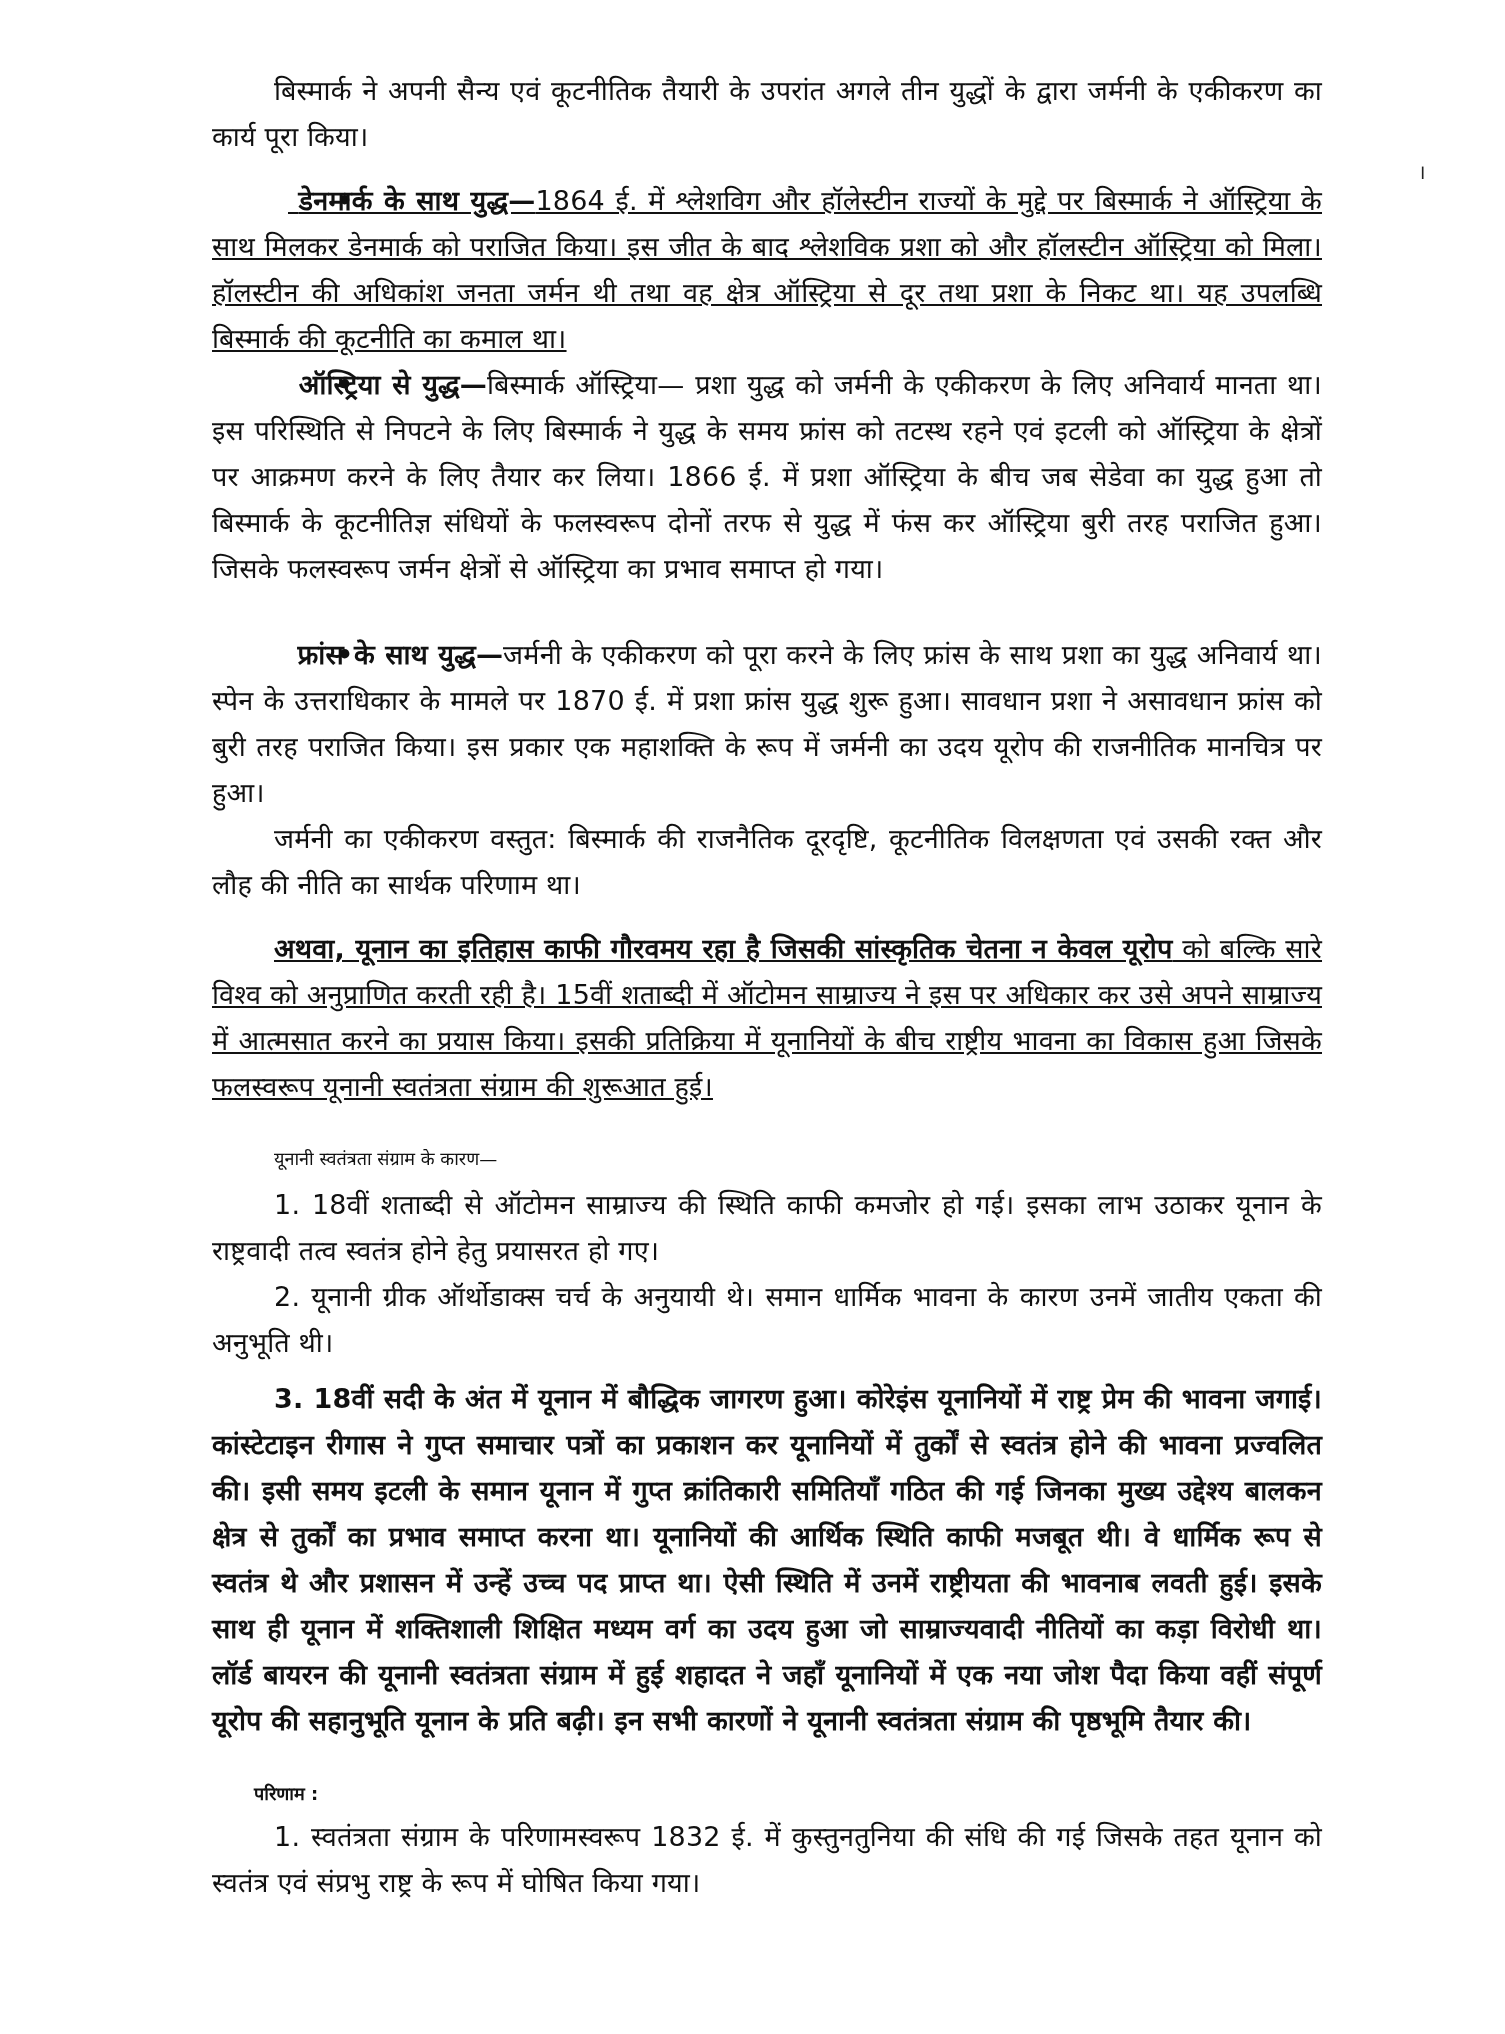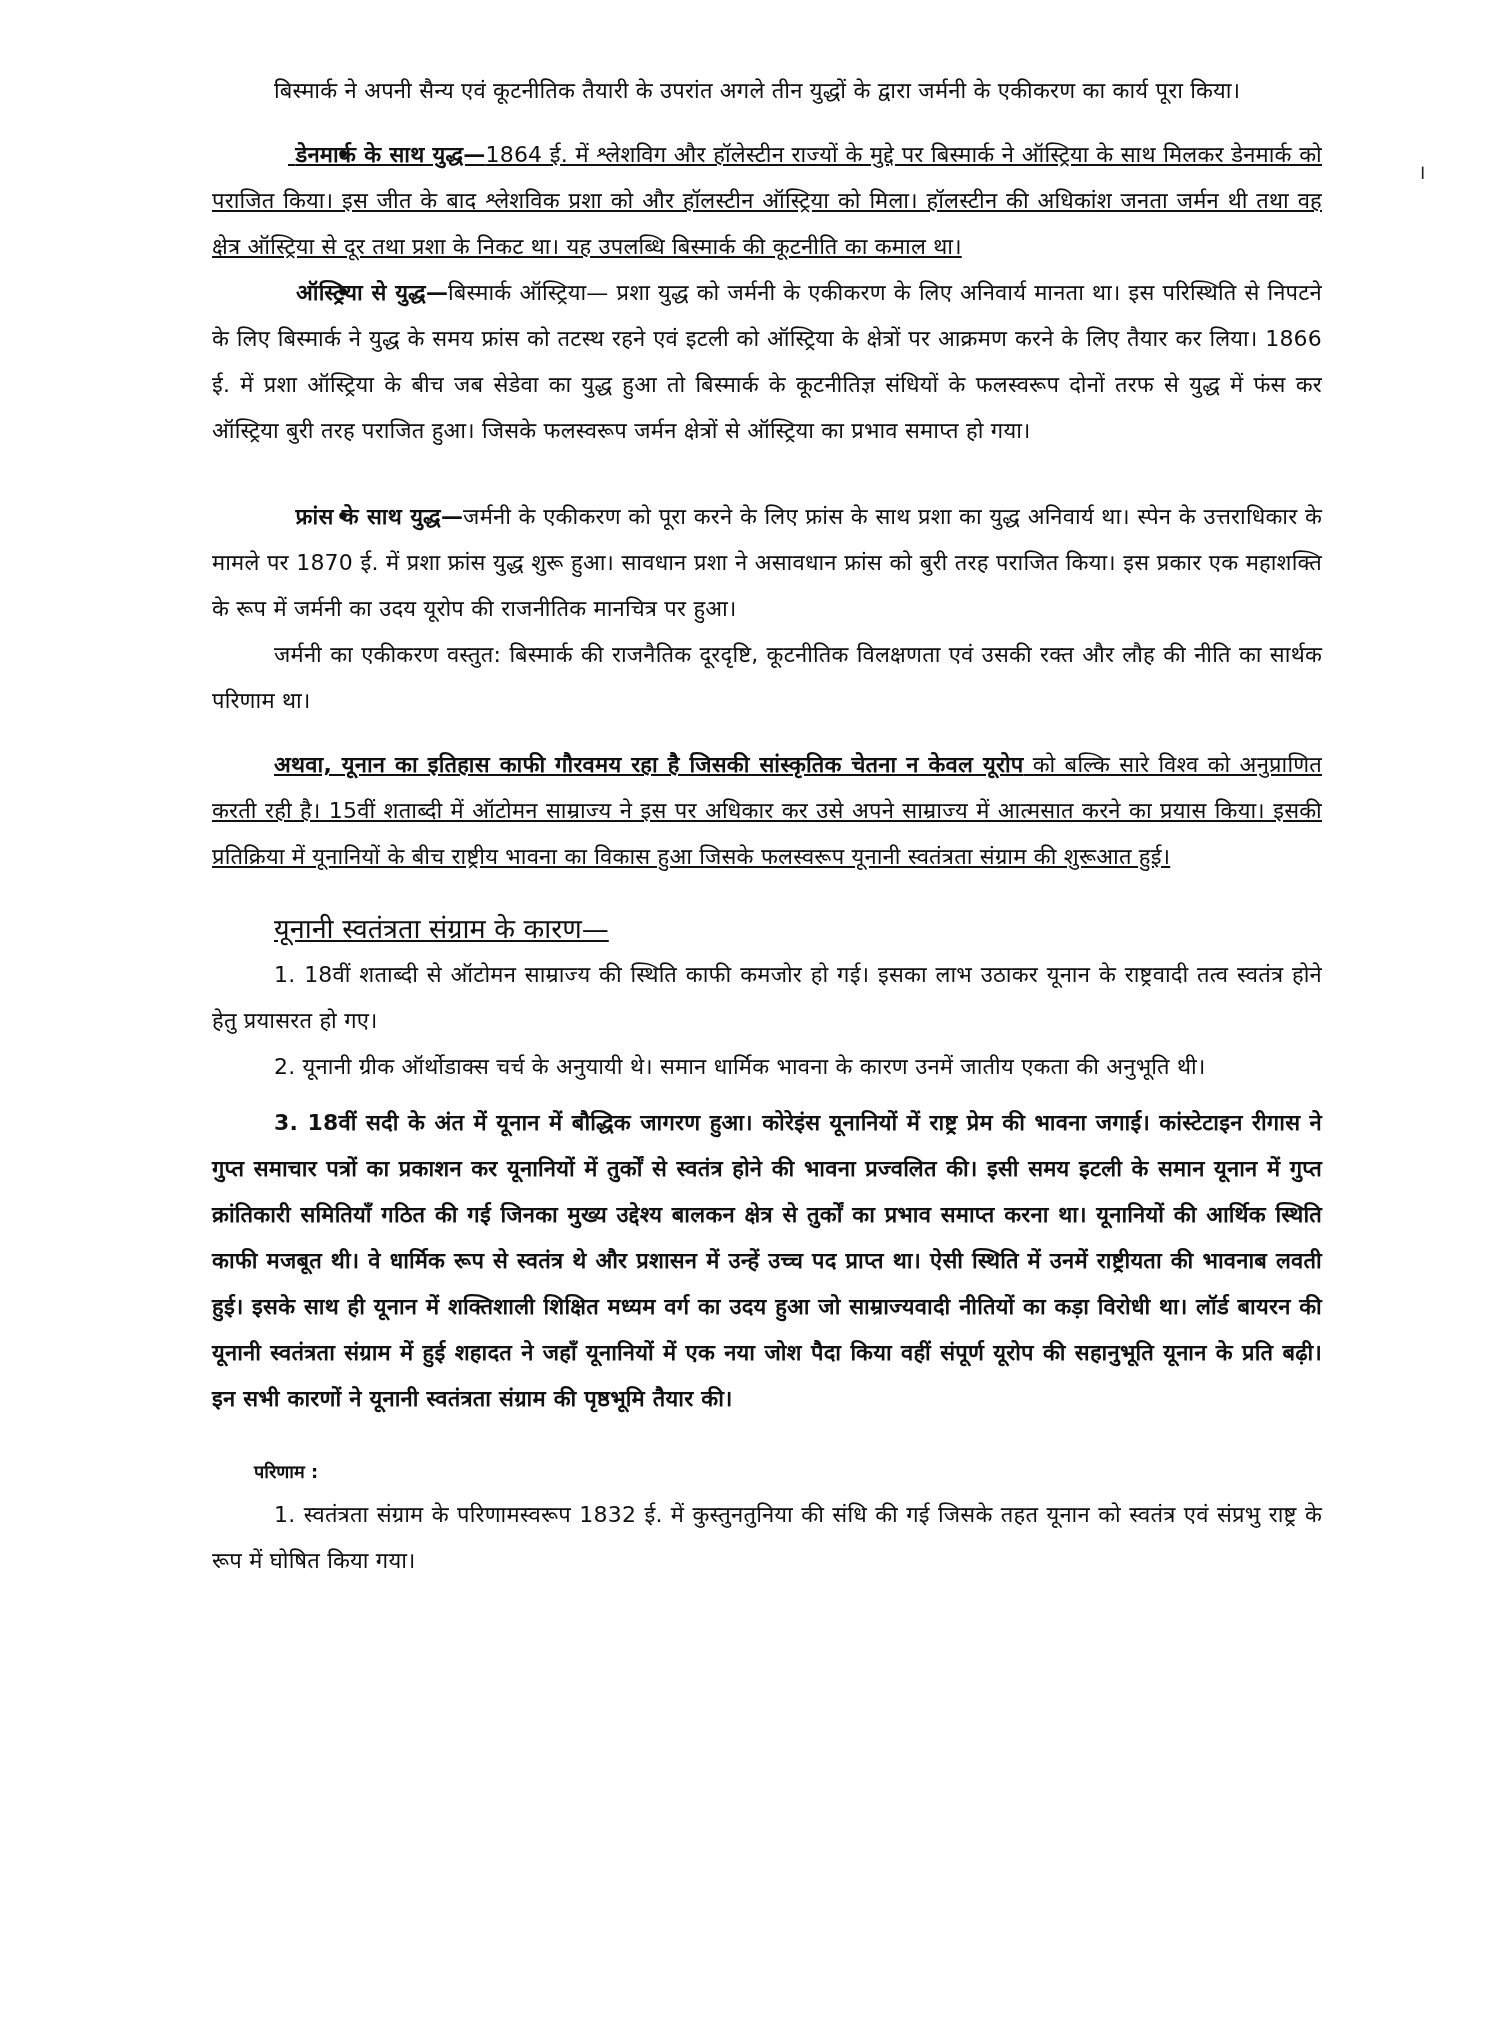--- a/index.html
+++ b/index.html
@@ -15,21 +15,21 @@
       color: #111111;
       font-family: "DejaVu Sans", sans-serif;
     }
     .page {
       position: absolute;
       left: 212px;
       top: 68px;
       width: 1110px;
     }
     .para {
-      font-size: 22px;
+      font-size: 27px;
       line-height: 46px;
       margin: 0;
       text-align: justify;
       letter-spacing: 0.2px;
     }
     .indent { text-indent: 62px; }
     .gap-sm { margin-top: 10px; }
     .gap-md { margin-top: 18px; text-decoration: underline; }
     .gap-lg { margin-top: 40px; }
     .bold { font-weight: bold; }
@@ -39,24 +39,23 @@
       font-weight: bold;
     }
     .lead { font-weight: bold; }
     .heading {
       font-size: 18px;
       line-height: 40px;
       font-weight: bold;
       margin: 30px 0 0 42px;
     }
     .sub-heading {
-      font-size: 27px;
+      font-size: 18px;
       line-height: 46px;
       margin: 26px 0 0 62px;
-      text-decoration: underline;
     }
     .margin-mark {
       position: absolute;
       left: 1418px;
       top: 158px;
       font-size: 20px;
       color: #222222;
     }
   </style>
 </head>

